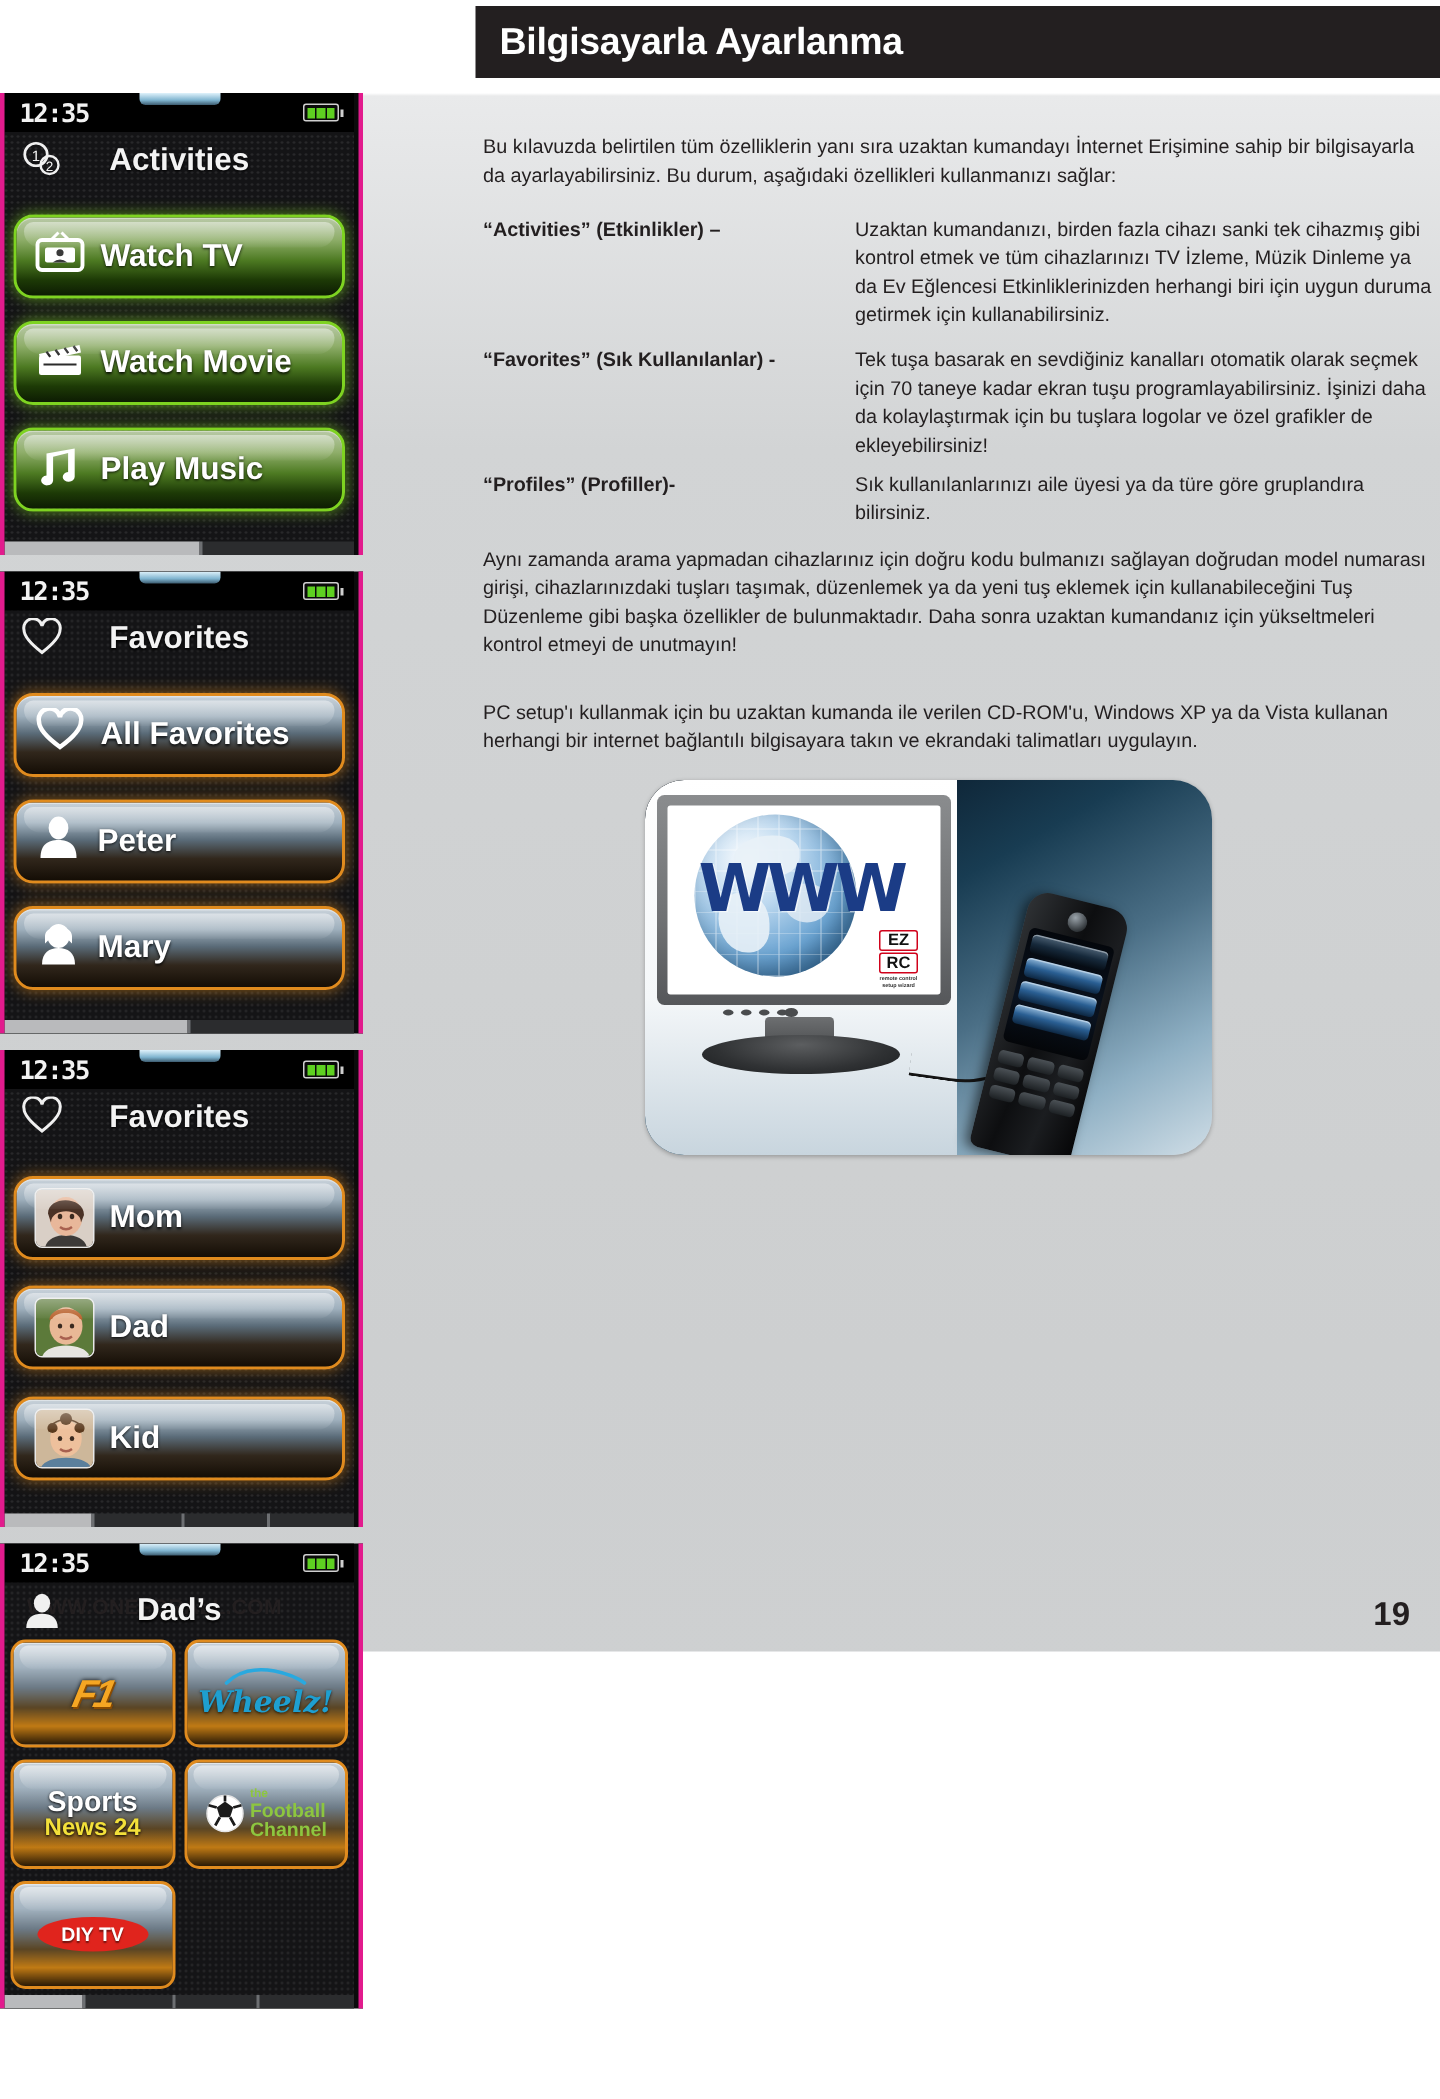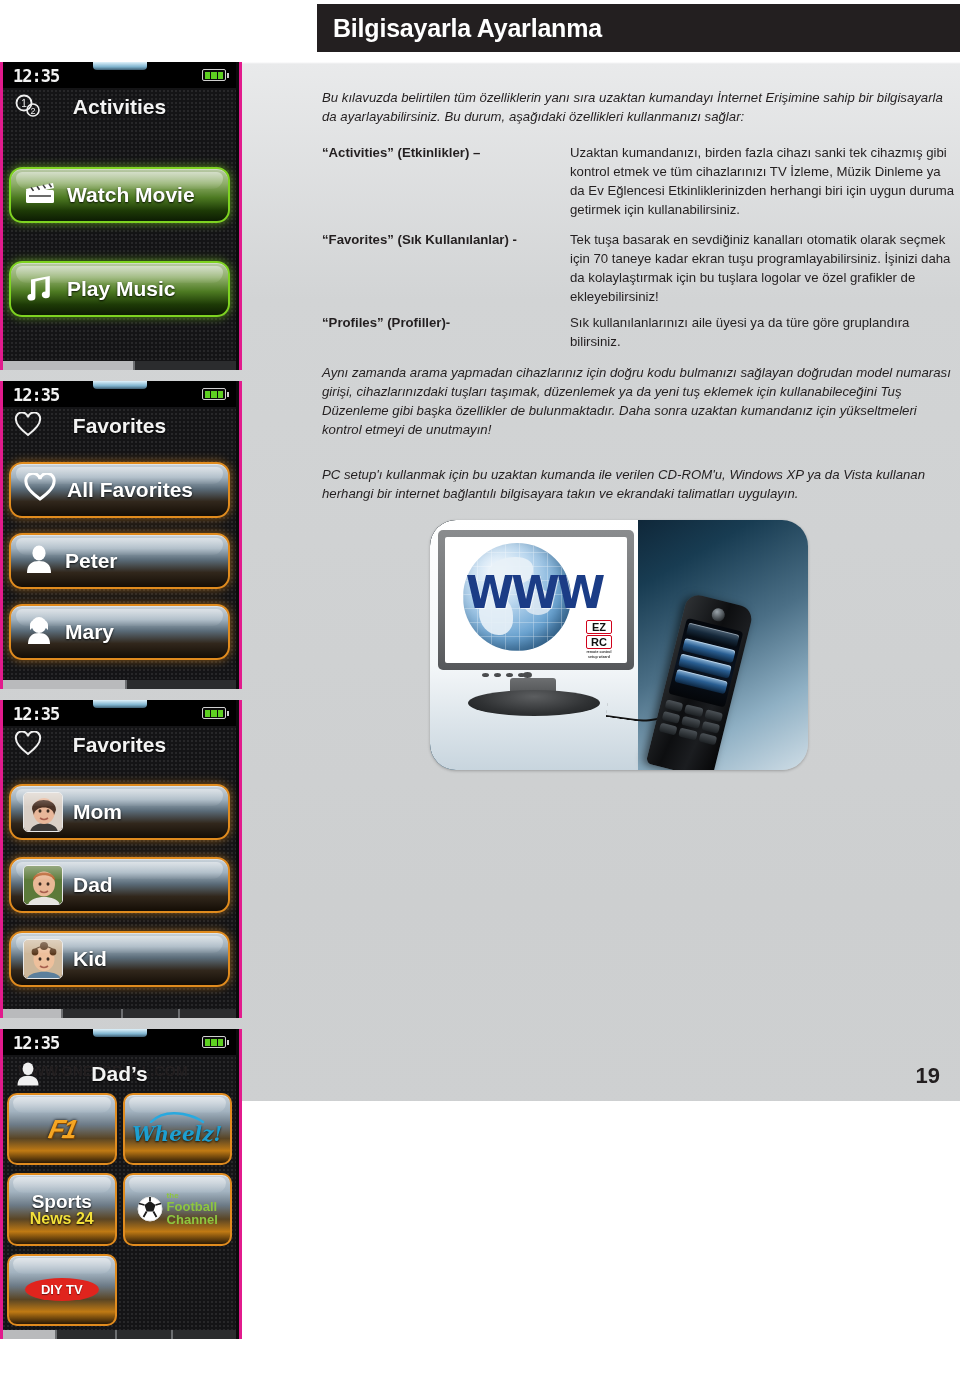--- a/index.html
+++ b/index.html
@@ -181,21 +181,20 @@
   .logo-sportshd .s { color: #29b6e8; }
   .logo-sportshd .bar { color: #ffffff; margin: 0 3px; }
   .logo-sportshd .hd { color: #f3e03a; }
 
   
   #content { position: absolute; left: 0; top: 0; width: 960px; }
   .para {
     position: absolute;
     color: #231f20; font-size: 13.2px; line-height: 19px;
     text-align: left;
-    font-style: italic;
   }
   .deflabel {
     position: absolute; left: 322px; width: 250px;
     color: #231f20; font-size: 13.2px; font-weight: bold; line-height: 19px;
   }
   .defbody {
     position: absolute; left: 570px; width: 385px;
     color: #231f20; font-size: 13.2px; line-height: 19px;
   }
 
@@ -330,20 +329,33 @@
       <svg viewBox="0 0 28 28" width="28" height="28">
         <circle cx="10" cy="10" r="7.5" fill="none" stroke="#f0f0f0" stroke-width="1.8"></circle>
         <text x="10" y="14" font-size="10" fill="#f0f0f0" text-anchor="middle" font-family="Liberation Sans">1</text>
         <circle cx="19" cy="17" r="6" fill="none" stroke="#f0f0f0" stroke-width="1.6"></circle>
         <text x="19" y="21" font-size="9" fill="#f0f0f0" text-anchor="middle" font-family="Liberation Sans">2</text>
       </svg>
     </div>
     <div class="screen-title">Activities</div>
     <div class="btnlist">
 
+      <div class="lcdbtn green">
+        <span class="glare"></span>
+        <span class="icon-white">
+          <svg width="34" height="28" viewBox="0 0 34 28">
+            <rect x="2" y="6" width="30" height="20" rx="3" fill="none" stroke="#fff" stroke-width="2.6"></rect>
+            <rect x="7" y="11" width="20" height="10" rx="1.5" fill="#fff"></rect>
+            <circle cx="17" cy="14.5" r="2.4" fill="#3a3a3a"></circle>
+            <path d="M12 21 q5 -4 10 0 z" fill="#3a3a3a"></path>
+            <path d="M11 6 L16 1 M23 6 L18 1" stroke="#fff" stroke-width="2" fill="none"></path>
+          </svg>
+        </span>
+        <span class="lbl">Watch TV</span>
+      </div>
 
       <div class="lcdbtn green">
         <span class="glare"></span>
         <span class="icon-white">
           <svg width="34" height="28" viewBox="0 0 34 28">
             <rect x="3" y="12" width="28" height="13" rx="1.5" fill="#fff"></rect>
             <path d="M3 11 L30 5 L31 10 L4 16 Z" fill="#fff"></path>
             <path d="M8 9.4 L10.5 12.9 M14 8.2 L16.5 11.7 M20 6.9 L22.5 10.4 M26 5.7 L28.5 9.2" stroke="#2b2b2b" stroke-width="1.6"></path>
             <path d="M6 18 h22" stroke="#2b2b2b" stroke-width="1.4"></path>
           </svg>

